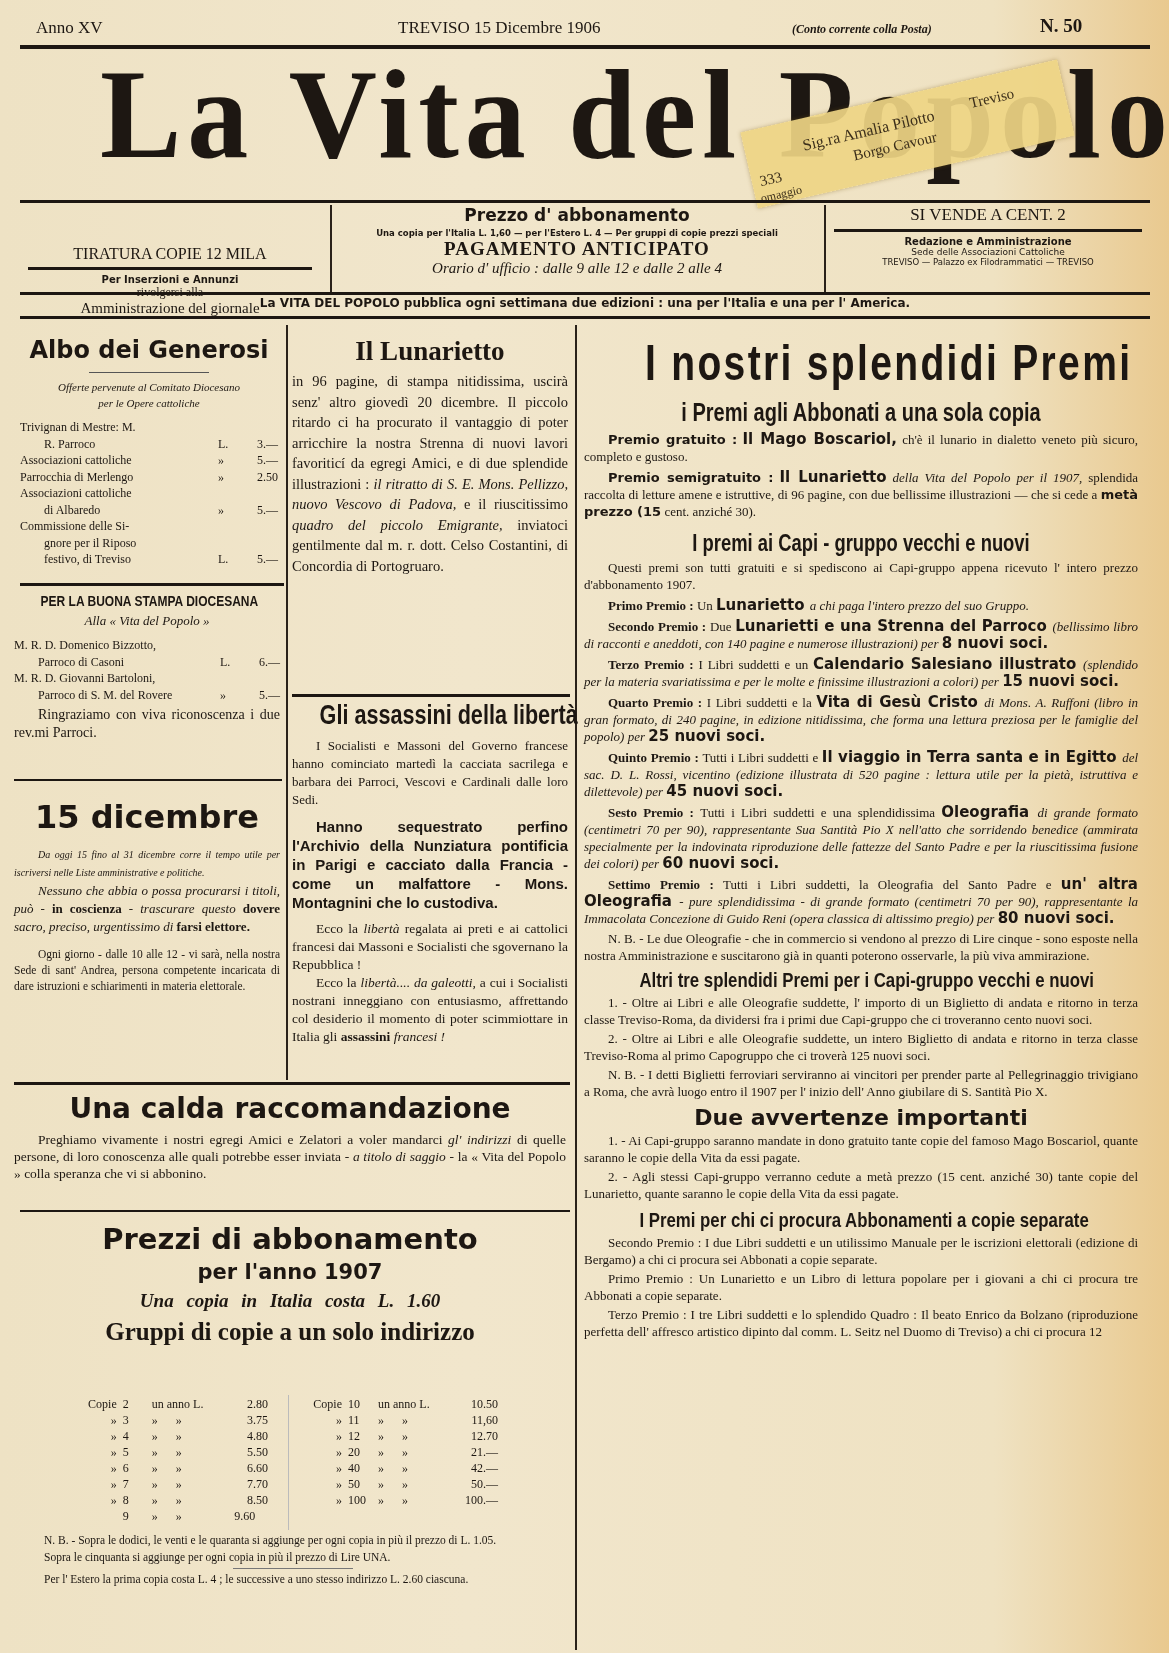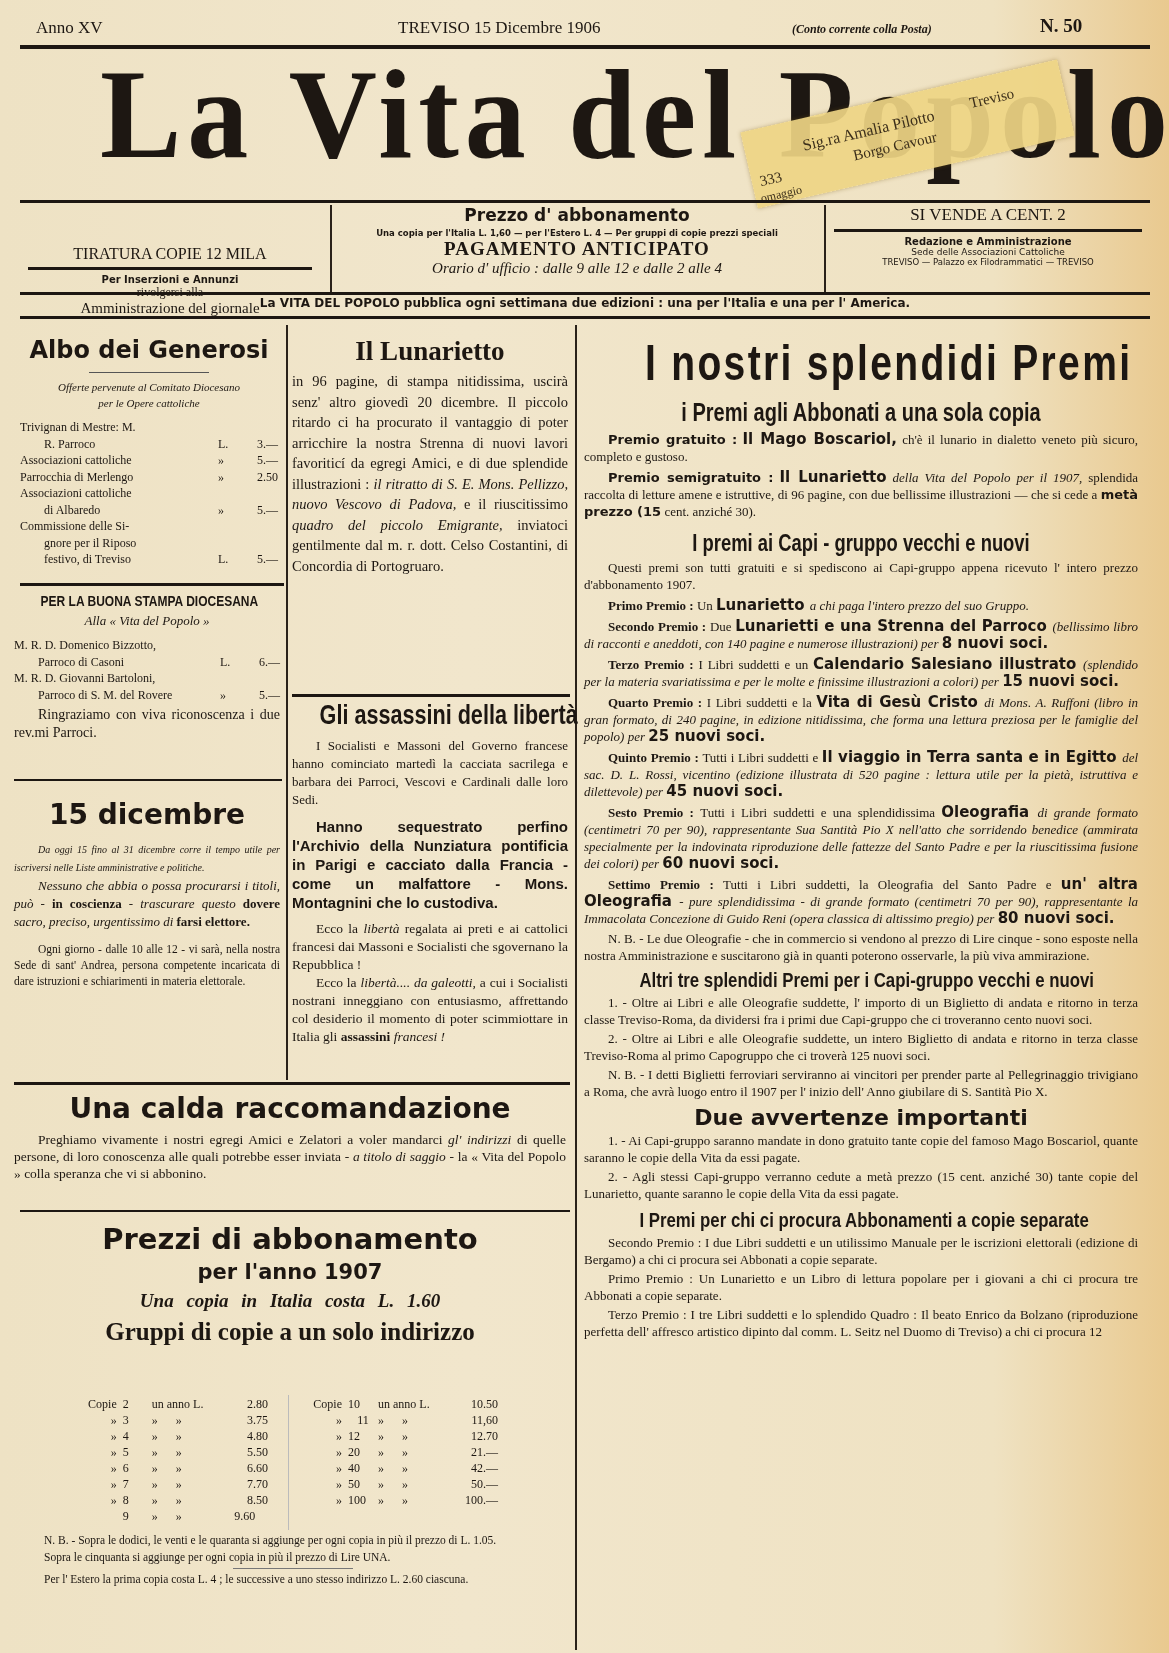--- a/index.html
+++ b/index.html
@@ -176,21 +176,21 @@
             <span style="padding-left:24px;">Parroco di S. M. del Rovere</span>
             <span style="white-space:nowrap;"><span style="display:inline-block; width:30px;">»</span><span style="display:inline-block; width:30px; text-align:right;">5.—</span></span>
           </div>
         </div>
       </div>
     <p class="col-text indent" style="font-size:14px; margin-top:3px;">Ringraziamo con viva riconoscenza i due rev.mi Parroci.</p>
   </div>
   <div class="rule" style="left:14px; top:779px; width:268px; height:2px;"></div>
 
   <div class="abs" style="left:14px; top:798px; width:266px;">
-    <div class="sans-head center" style="font-size:28px;">15 dicembre</div>
+    <div class="sans-head center" style="font-size:32px;">15 dicembre</div>
     <p class="col-text ital indent" style="margin-top:10px; font-size:10px;">Da oggi 15 fino al 31 dicembre corre il tempo utile per iscriversi nelle Liste amministrative e politiche.</p>
     <p class="col-text ital indent" style="font-size:13px;">
       <span>Nessuno che abbia o possa procurarsi i titoli, può -</span>
       <span class="bold" style="font-style:normal;">in coscienza</span>
       <span>- trascurare questo</span>
       <span class="bold" style="font-style:normal;">dovere</span>
       <span>sacro, preciso, urgentissimo di</span>
       <span class="bold" style="font-style:normal;">farsi elettore.</span>
     </p>
     <p class="col-text indent" style="margin-top:10px; font-size:11.5px; line-height:16px;">Ogni giorno - dalle 10 alle 12 - vi sarà, nella nostra Sede di sant' Andrea, persona competente incaricata di dare istruzioni e schiarimenti in materia elettorale.</p>
@@ -298,21 +298,21 @@
   <div class="vline" style="left:288px; top:1395px; height:135px; width:1px; background:#bbb;"></div>
   <div class="abs price-tbl" style="left:302px; top:1396px; width:200px;" id="tbl-right">
       <div class="r">
         <span style="width:40px; text-align:right; padding-right:6px;">Copie</span>
         <span style="width:30px;">10</span>
         <span style="width:72px; white-space:pre;">un anno L.</span>
         <span style="width:48px; text-align:right;">10.50</span>
       </div>
       <div class="r">
         <span style="width:40px; text-align:right; padding-right:6px;">»</span>
-        <span style="width:30px;text-align:center;">11</span>
+        <span style="width:30px;">11</span>
         <span style="width:72px; white-space:pre;">»      »</span>
         <span style="width:48px; text-align:right;">11,60</span>
       </div>
       <div class="r">
         <span style="width:40px; text-align:right; padding-right:6px;">»</span>
         <span style="width:30px;">12</span>
         <span style="width:72px; white-space:pre;">»      »</span>
         <span style="width:48px; text-align:right;">12.70</span>
       </div>
       <div class="r">

